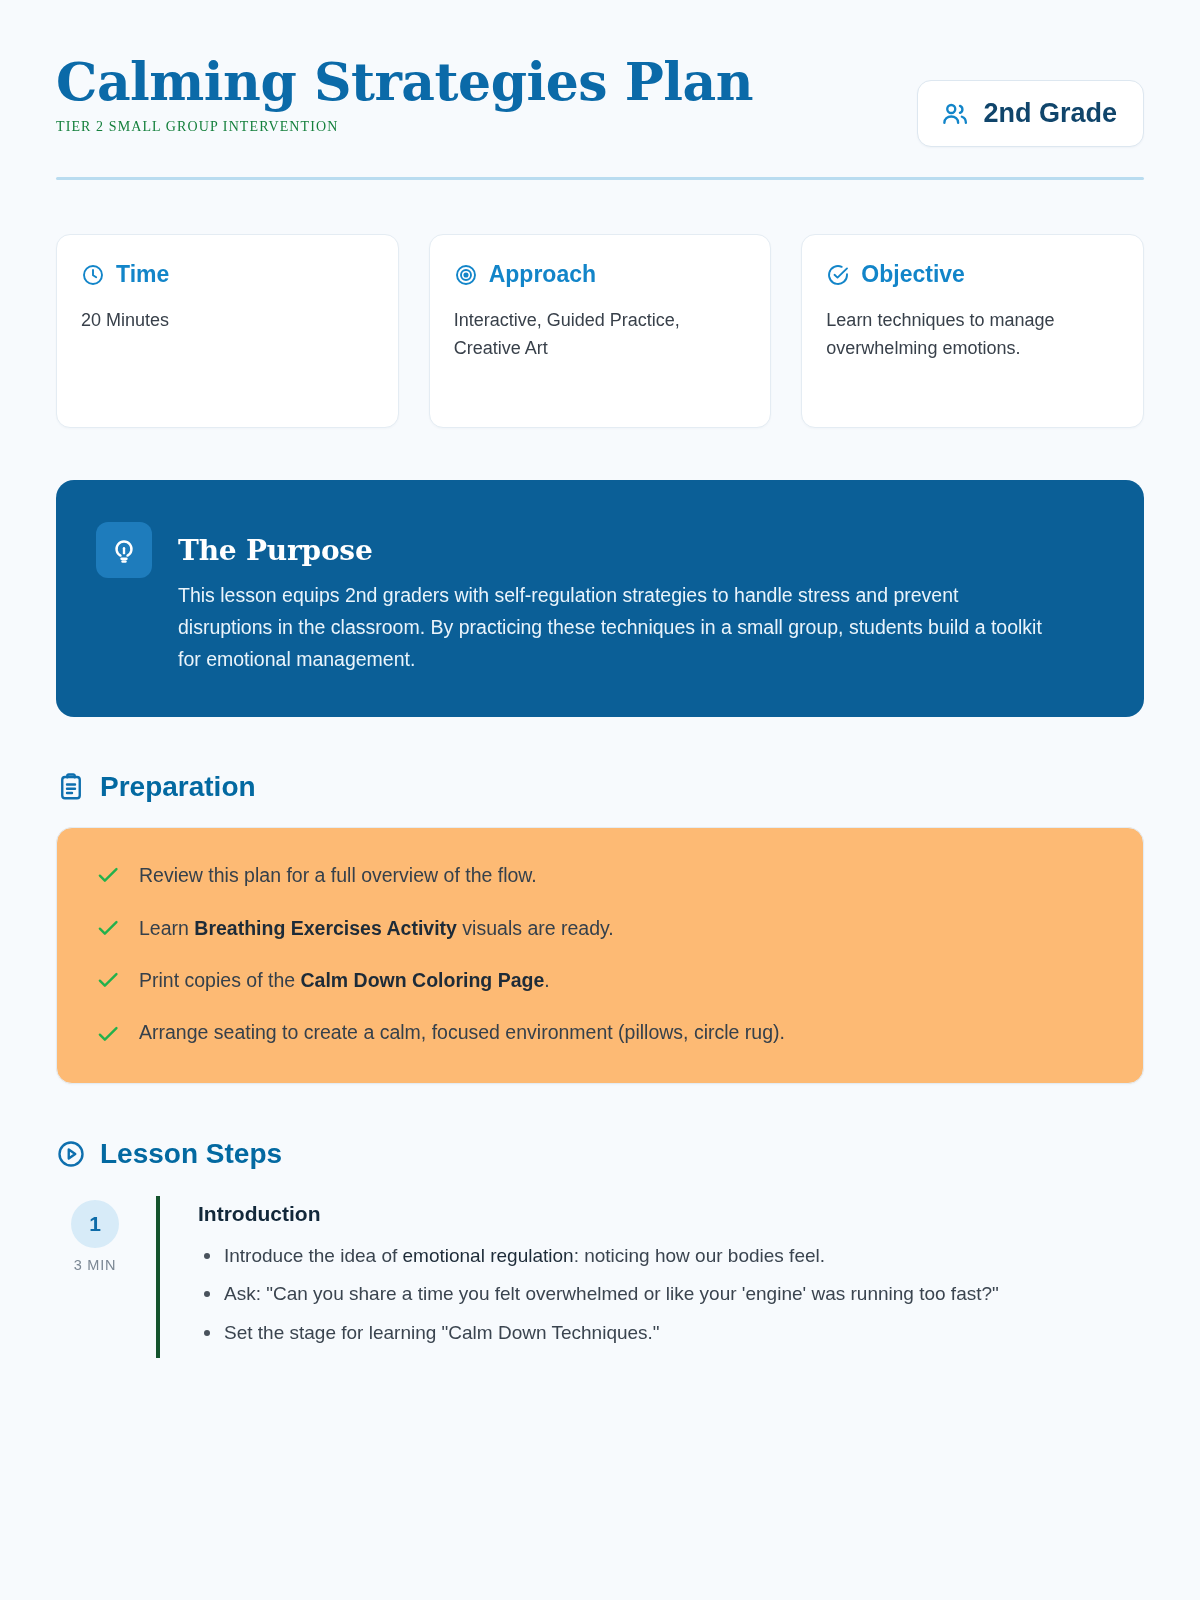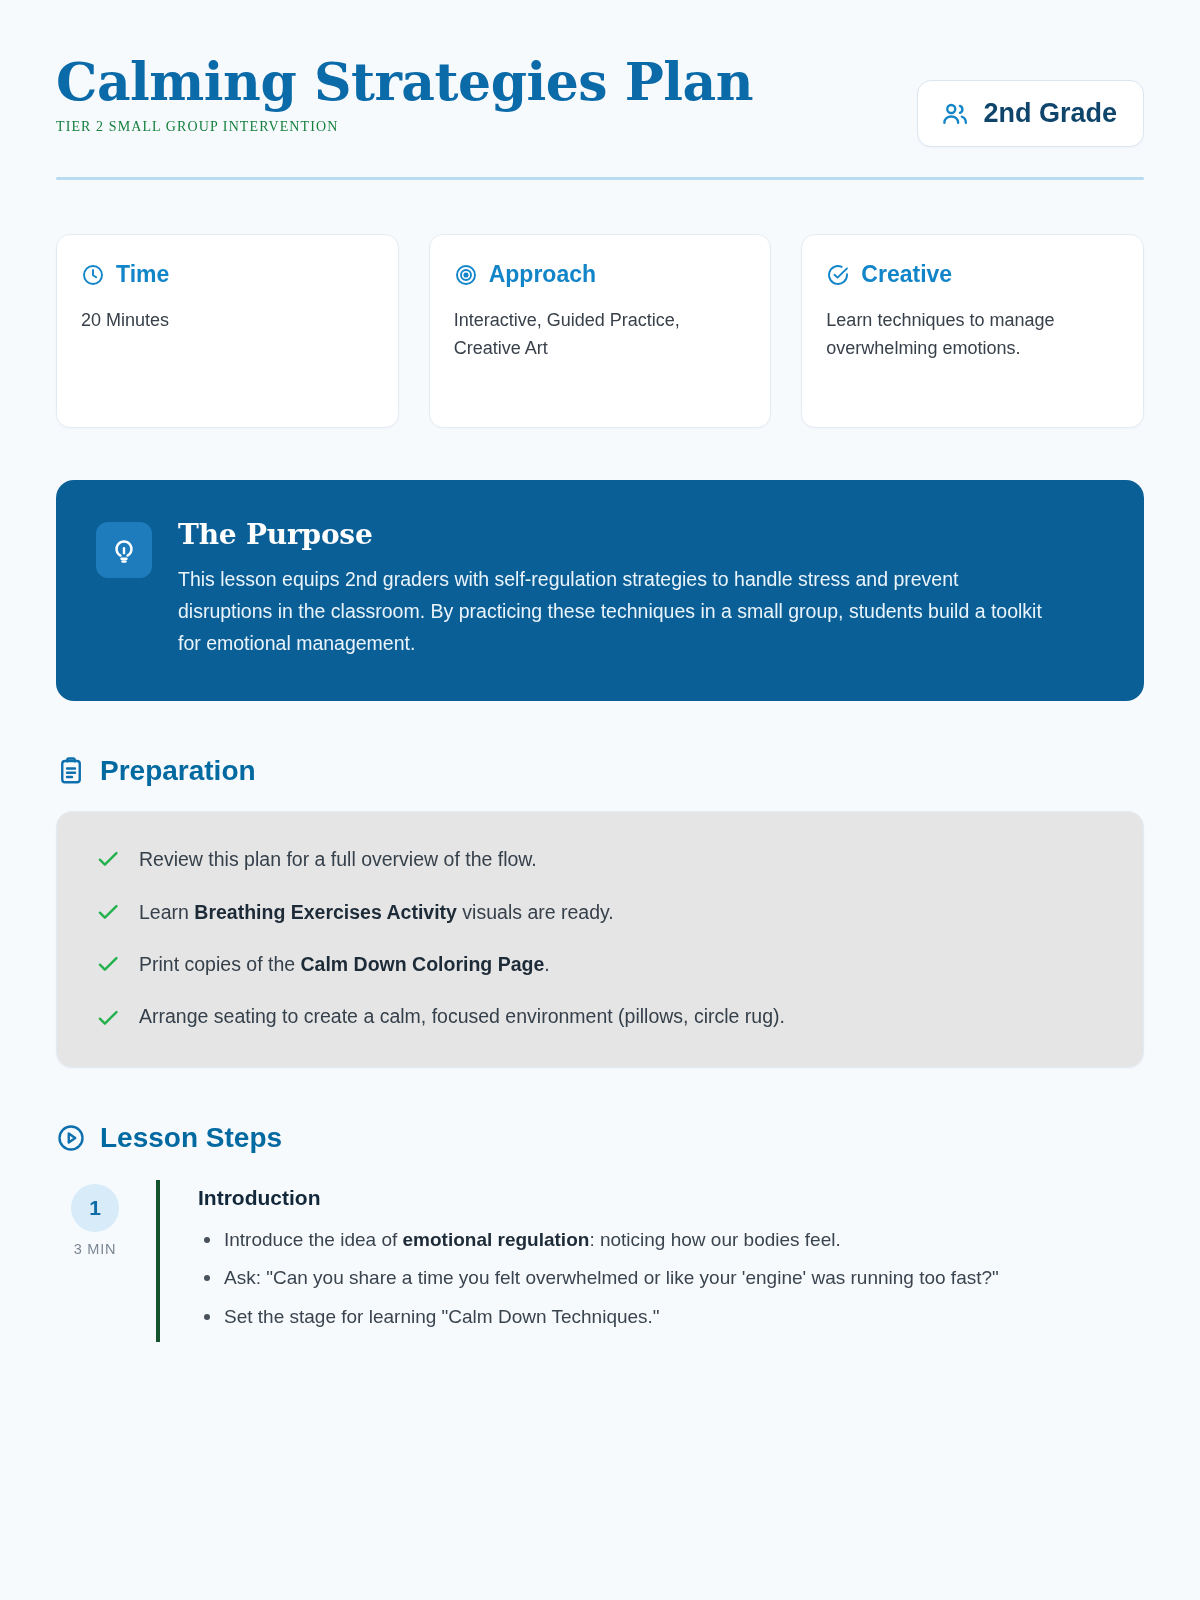--- a/index.html
+++ b/index.html
@@ -129,20 +129,21 @@
     align-items: center;
     justify-content: center;
     margin-top: 4px;
   }
 
   .purpose h2 {
     font-family: "DejaVu Serif", serif;
     font-size: 28px;
     font-weight: 700;
     letter-spacing: -0.2px;
+    margin-top: 16px;
   }
 
   .purpose p {
     margin-top: 13px;
     font-size: 19.5px;
     line-height: 1.63;
     color: #eaf4fb;
     max-width: 880px;
   }
 
@@ -156,21 +157,21 @@
 
   .section-head .txt {
     font-size: 28px;
     font-weight: 700;
     color: #0369a1;
   }
 
   
   .prep-card {
     margin-top: 24px;
-    background: #e5e5e5;
+    background: #fdba74;
     border: 1px solid #e4ecf3;
     border-radius: 16px;
     padding: 34px 38px 36px 38px;
     box-shadow: 0 1px 2px rgba(20,60,100,0.03);
   }
 
   .prep-item {
     display: flex;
     align-items: flex-start;
     gap: 18px;
@@ -253,21 +254,21 @@
     content: "";
     position: absolute;
     left: 6px;
     top: 11px;
     width: 6px;
     height: 6px;
     border-radius: 50%;
     background: #49525c;
   }
 
-  .step-list li b { font-weight: 700; color: #1d2b38; }
+  .step-list li b { font-weight: 400; color: #1d2b38; }
 
   svg { display: block; }
 </style>
 </head>
 <body>
 
 <div class="page">
 
   <div class="header">
     <div class="title-block">
@@ -320,21 +321,21 @@
     </div>
 
     <div class="info-card">
       <div class="head">
         <span>
           <svg width="24" height="24" viewBox="0 0 24 24" fill="none" stroke="#1285c9" stroke-width="1.9" stroke-linecap="round" stroke-linejoin="round">
             <path d="M21 11.2V12a9 9 0 1 1-5.3-8.2"></path>
             <path d="M8.5 11.8l3 2.8L21 5.4"></path>
           </svg>
         </span>
-        <span class="txt">Creative</span>
+        <span class="txt">Objective</span>
       </div>
       <div class="body">Learn techniques to manage overwhelming emotions.</div>
     </div>
 
   </div>
 
   <div class="purpose">
     <div class="bulb-box">
       <svg width="30" height="30" viewBox="0 0 24 24" fill="none" stroke="#ffffff" stroke-width="1.9" stroke-linecap="round" stroke-linejoin="round">
         <path d="M9.2 16.5a6 6 0 1 1 5.6 0"></path>

